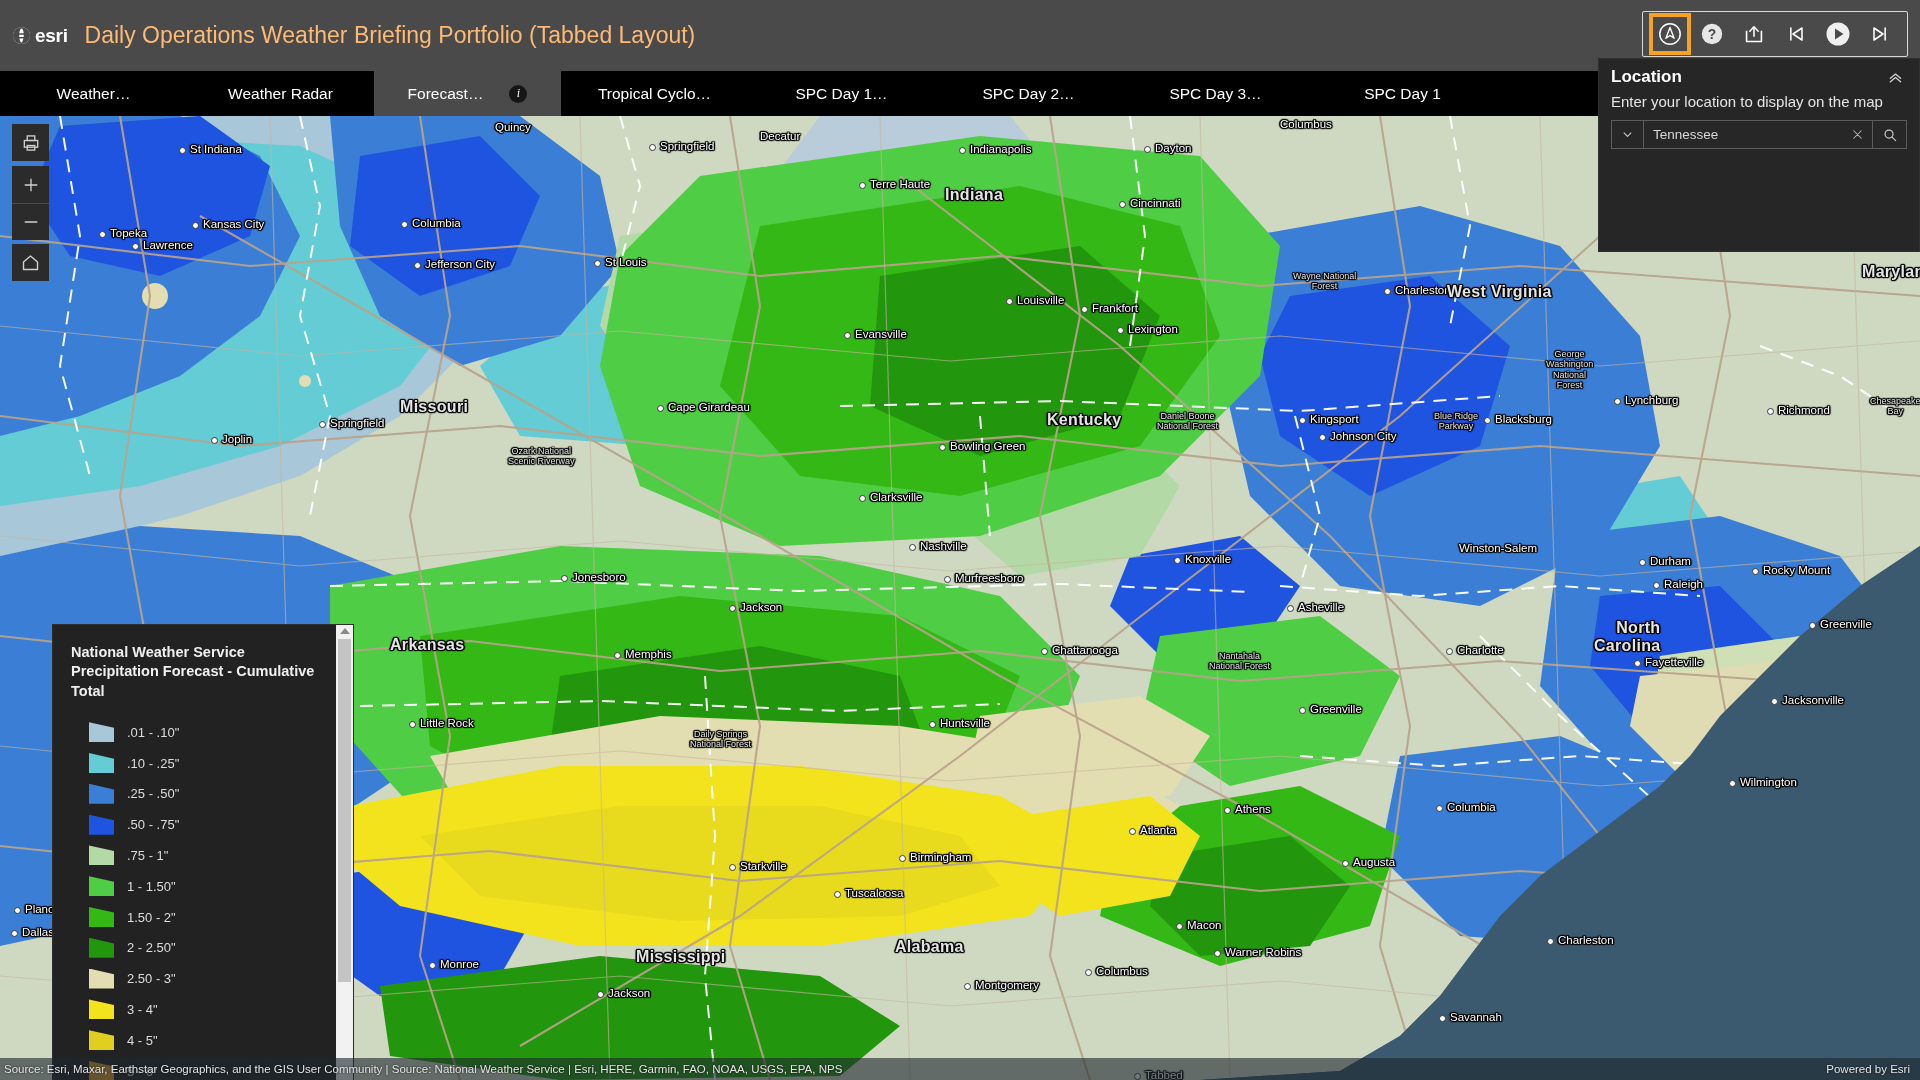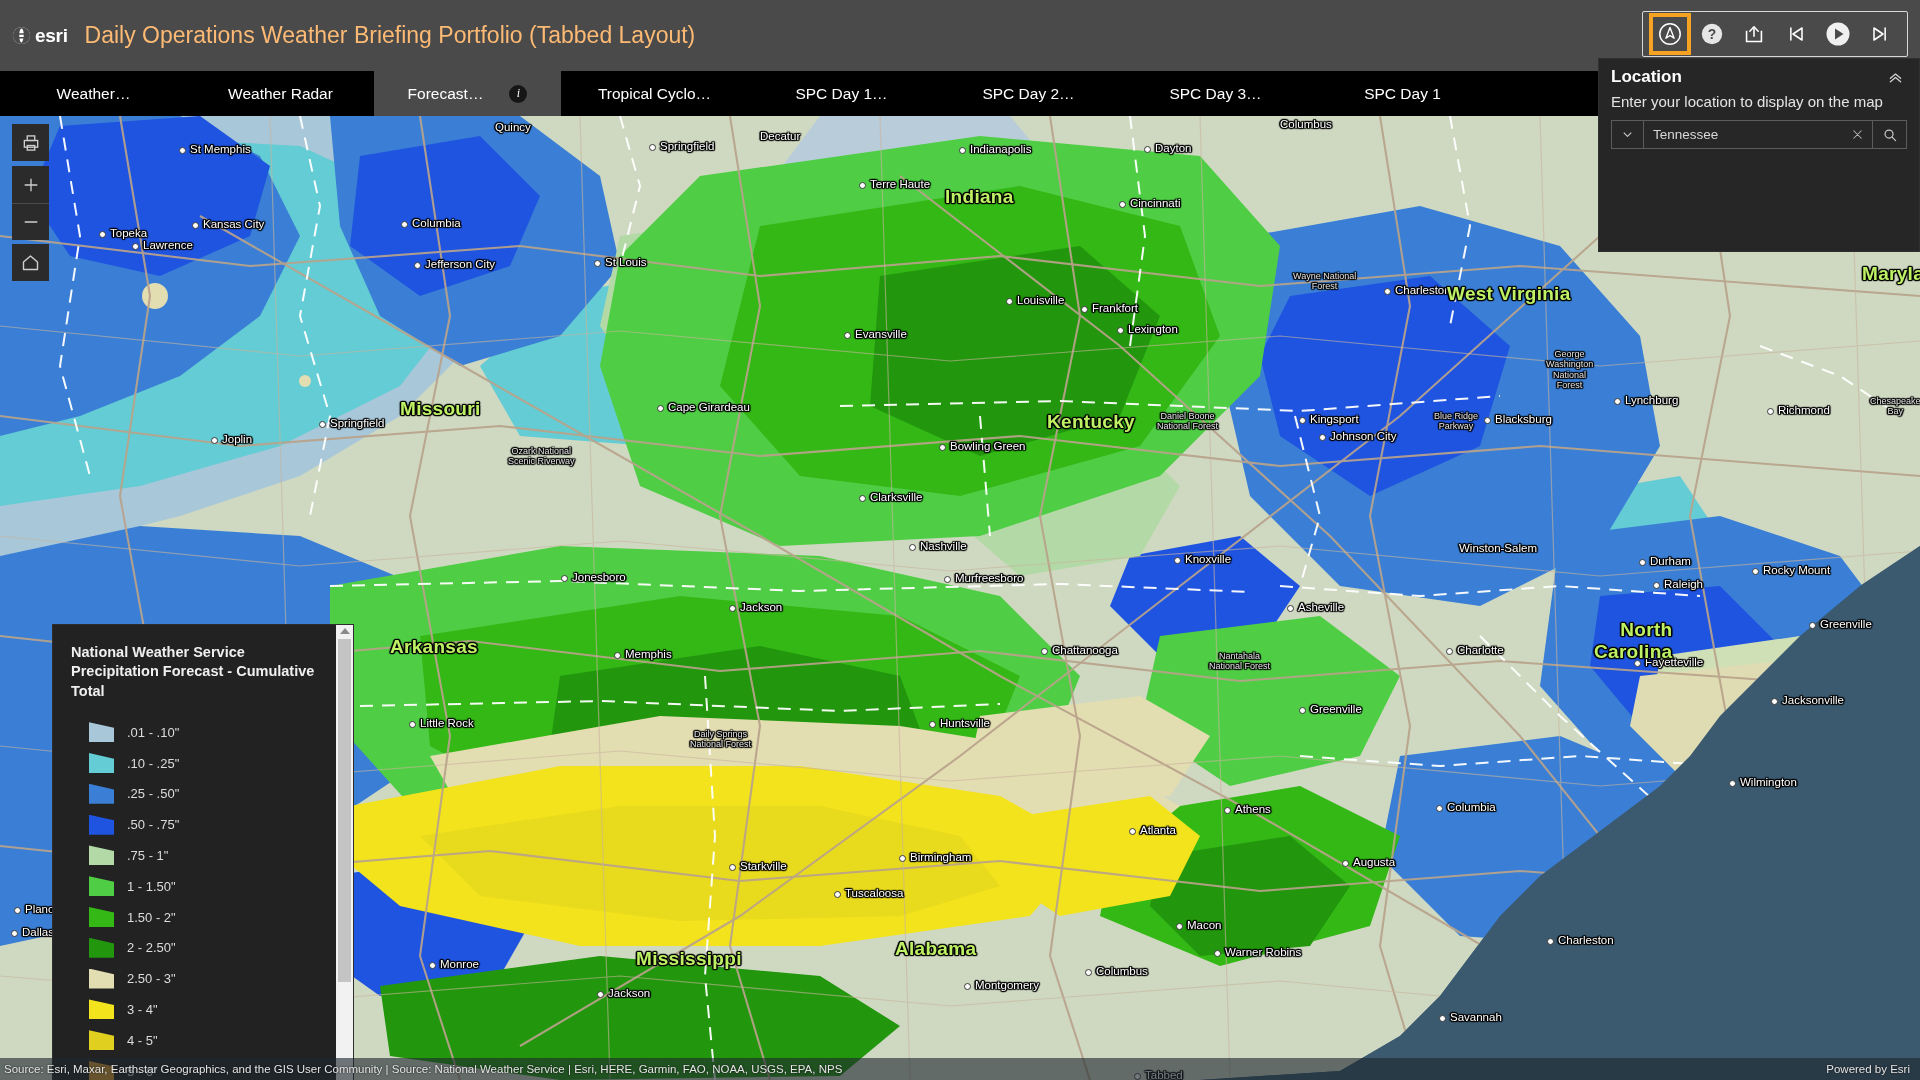--- a/index.html
+++ b/index.html
@@ -67,21 +67,21 @@
 
   
   .lbl {
     position: absolute; color: #fff; font-size: 11.5px;
     white-space: nowrap; pointer-events: none;
     text-shadow: -1.4px 0 1px #000, 1.4px 0 1px #000, 0 -1.4px 1px #000,
                  0 1.4px 1px #000, -1px -1px 1px #000, 1px 1px 1px #000,
                  1px -1px 1px #000, -1px 1px 1px #000;
   }
   .lbl.state {
-    font-size: 19px; font-weight: 700; color: #bef264;
+    font-size: 16px; font-weight: 700; color: #e5e5e5;
     letter-spacing: 0.3px;
   }
   .lbl.park {
     font-size: 9px; color: #e4e4e4; text-align: center; line-height: 1.15;
     white-space: pre;
   }
   .city-dot {
     position: absolute; width: 7px; height: 7px; border-radius: 50%;
     background: #fff; border: 1.6px solid #3a3a3a; pointer-events: none;
   }
@@ -384,21 +384,21 @@
         </g>
 
         <path d="M1920,430 L1860,470 L1800,520 L1760,560 L1720,600 L1690,640
                  L1660,670 L1620,700 L1580,730 L1540,760 L1500,800 L1470,840
                  L1440,880 L1400,920 L1340,955 L1200,964 H1920 Z" fill="#3b5a70"></path>
       </g>
     </svg>
 
     <div id="maplabels">
         <div class="city-dot" style="left: 179px; top: 31px;"></div>
-        <div class="lbl city" style="left: 190px; top: 27px;">St Memphis</div>
+        <div class="lbl city" style="left: 190px; top: 27px;">St Indiana</div>
         <div class="lbl city" style="left: 495px; top: 5px;">Quincy</div>
         <div class="city-dot" style="left: 649px; top: 28px;"></div>
         <div class="lbl city" style="left: 660px; top: 24px;">Springfield</div>
         <div class="lbl city" style="left: 760px; top: 14px;">Decatur</div>
         <div class="city-dot" style="left: 959px; top: 31px;"></div>
         <div class="lbl city" style="left: 970px; top: 27px;">Indianapolis</div>
         <div class="city-dot" style="left: 1144px; top: 30px;"></div>
         <div class="lbl city" style="left: 1155px; top: 26px;">Dayton</div>
         <div class="city-dot" style="left: 859px; top: 66px;"></div>
         <div class="lbl city" style="left: 870px; top: 62px;">Terre Haute</div>

